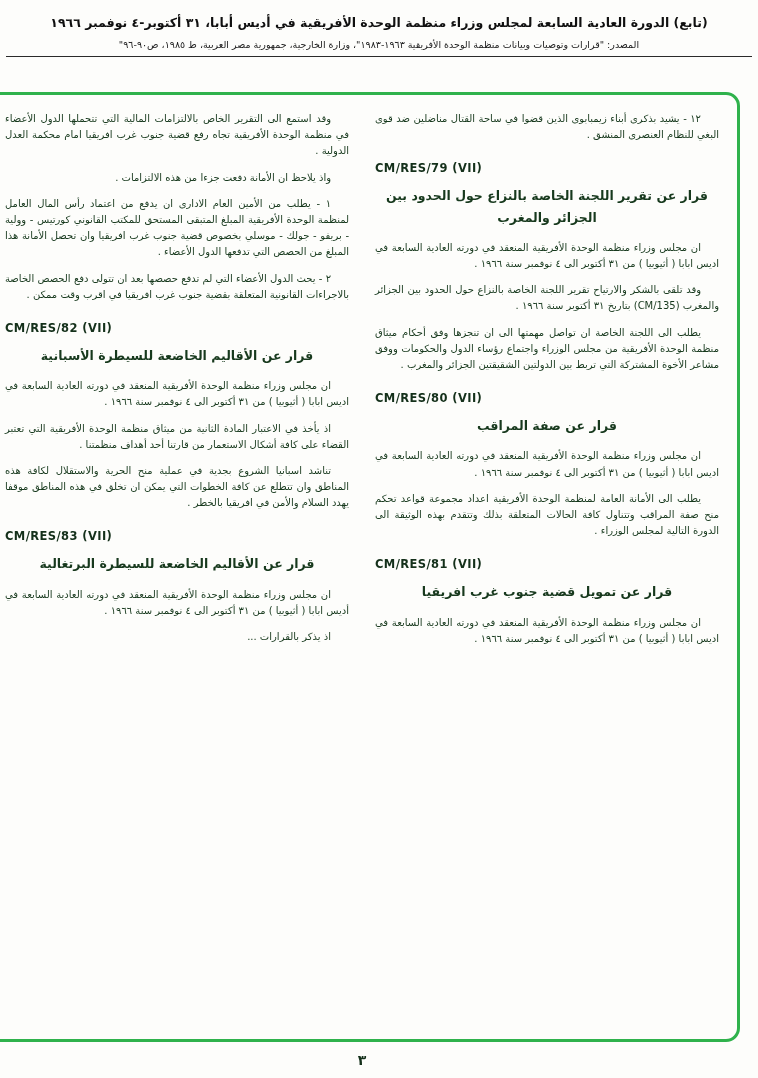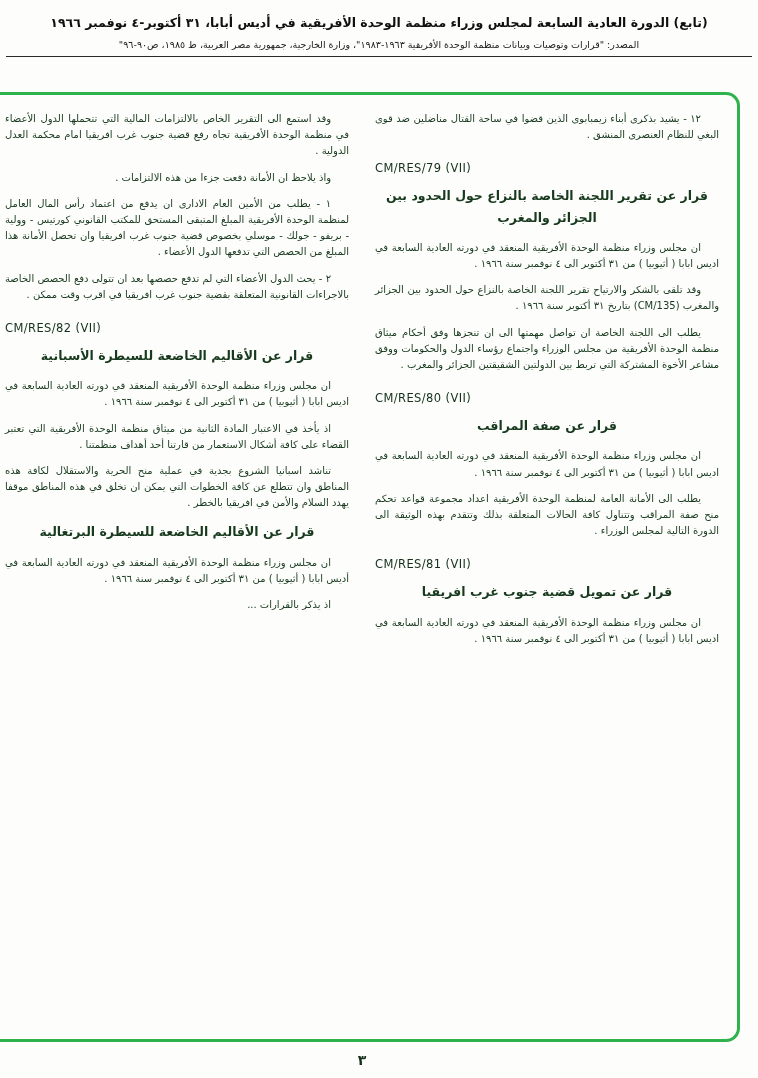--- a/index.html
+++ b/index.html
@@ -65,21 +65,21 @@
     font-size: 10px;
     line-height: 1.62;
     text-align: justify;
     text-indent: 18px;
     margin: 0 0 10px 0;
   }
   .rescode {
     direction: ltr;
     text-align: left;
     font-size: 11.5px;
-    font-weight: normal;
+    font-weight: bold;
     letter-spacing: 0.4px;
     margin: 18px 0 10px 0;
     color: #14301a;
   }
   .res-heading {
     font-size: 12.5px;
     font-weight: bold;
     text-align: center;
     line-height: 1.7;
     margin: 6px 4px 12px 4px;
@@ -129,20 +129,21 @@
       <div class="col">
         <p class="para">وقد استمع الى التقرير الخاص بالالتزامات المالية التي تتحملها الدول الأعضاء في منظمة الوحدة الأفريقية تجاه رفع قضية جنوب غرب افريقيا امام محكمة العدل الدولية .</p>
         <p class="para">واذ يلاحظ ان الأمانة دفعت جزءا من هذه الالتزامات .</p>
         <p class="para">١ - يطلب من الأمين العام الادارى ان يدفع من اعتماد رأس المال العامل لمنظمة الوحدة الأفريقية المبلغ المتبقى المستحق للمكتب القانوني كورتيس - وولية - بريفو - جولك - موسلي بخصوص قضية جنوب غرب افريقيا وان تحصل الأمانة هذا المبلغ من الحصص التي تدفعها الدول الأعضاء .</p>
         <p class="para">٢ - يحث الدول الأعضاء التي لم تدفع حصصها بعد ان تتولى دفع الحصص الخاصة بالاجراءات القانونية المتعلقة بقضية جنوب غرب افريقيا في اقرب وقت ممكن .</p>
         <div class="rescode">CM/RES/82 (VII)</div>
         <div class="res-heading">قرار عن الأقاليم الخاضعة للسيطرة الأسبانية</div>
         <p class="para">ان مجلس وزراء منظمة الوحدة الأفريقية المنعقد في دورته العادية السابعة في اديس ابابا ( أثيوبيا ) من ٣١ أكتوبر الى ٤ نوفمبر سنة ١٩٦٦ .</p>
         <p class="para">اذ يأخذ في الاعتبار المادة الثانية من ميثاق منظمة الوحدة الأفريقية التي تعتبر القضاء على كافة أشكال الاستعمار من قارتنا أحد أهداف منظمتنا .</p>
         <p class="para">تناشد اسبانيا الشروع بجدية في عملية منح الحرية والاستقلال لكافة هذه المناطق وان تتطلع عن كافة الخطوات التي يمكن ان تخلق في هذه المناطق موقفا يهدد السلام والأمن في افريقيا بالخطر .</p>
+        <div class="rescode">CM/RES/83 (VII)</div>
         <div class="res-heading">قرار عن الأقاليم الخاضعة للسيطرة البرتغالية</div>
         <p class="para">ان مجلس وزراء منظمة الوحدة الأفريقية المنعقد في دورته العادية السابعة في أديس ابابا ( أثيوبيا ) من ٣١ أكتوبر الى ٤ نوفمبر سنة ١٩٦٦ .</p>
         <p class="para">اذ يذكر بالقرارات ...</p>
       </div>
 
     </div>
   </div>
 
   <div class="page-number">٣</div>
 

